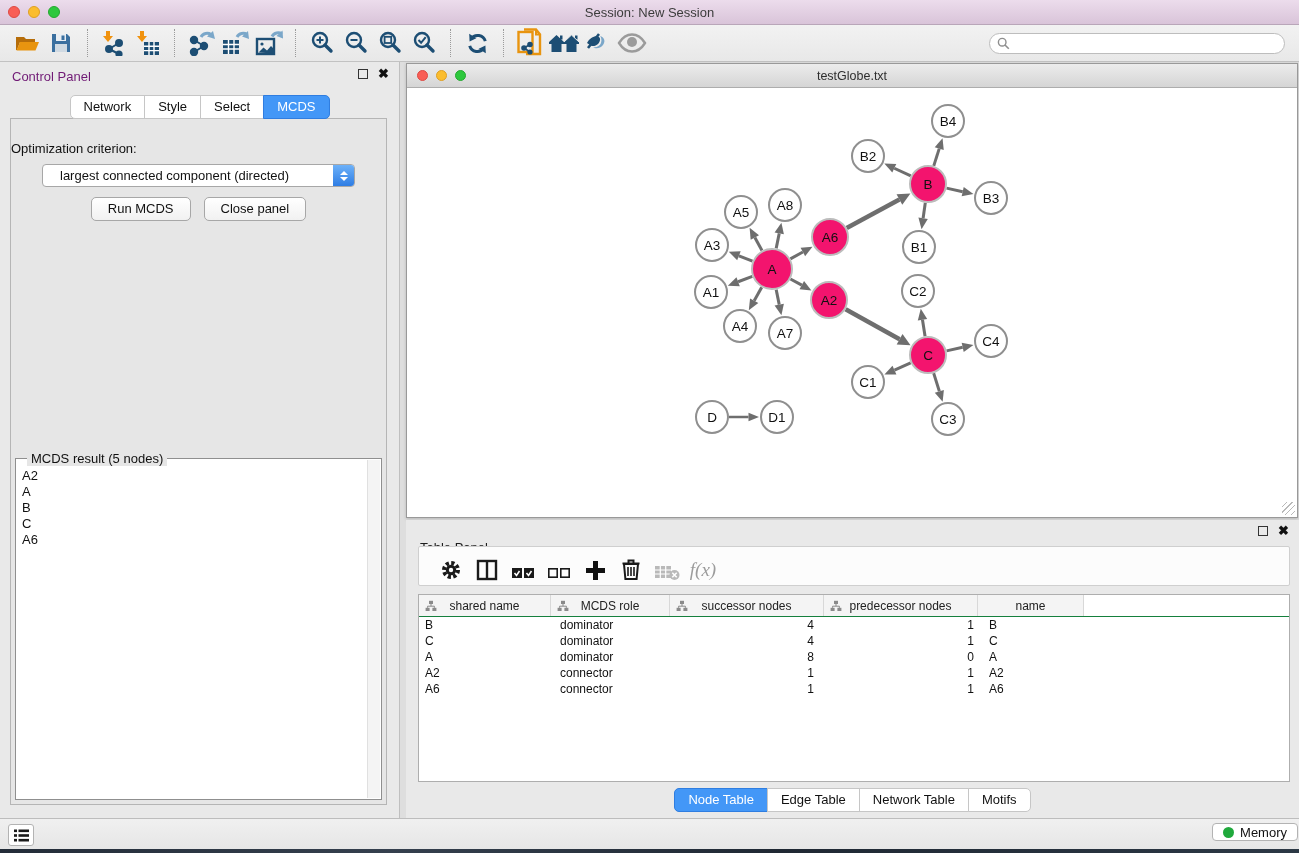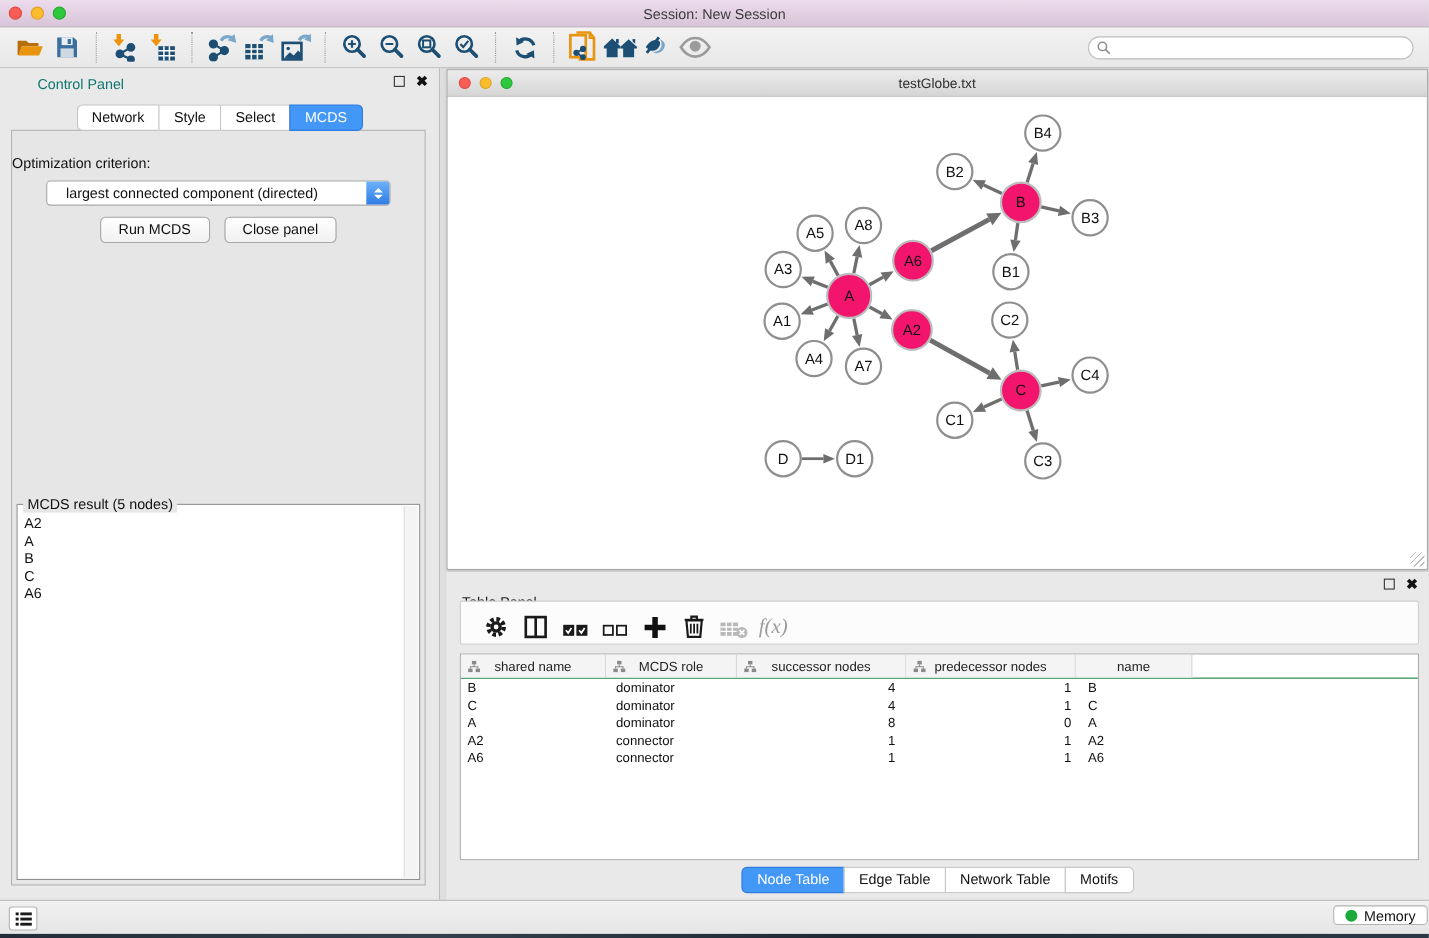--- a/index.html
+++ b/index.html
@@ -24,21 +24,21 @@
   .tbicon { width:34px; height:30px; display:flex; align-items:center; justify-content:center; flex:0 0 auto; }
   .tbicon svg { display:block; }
   .tbsep { width:1px; height:28px; border-left:1px dotted #9a9a9a; margin:0 9px; flex:0 0 auto; }
   .searchbox { margin-left:auto; margin-right:4px; position:relative; width:296px; height:21px; }
   .searchbox input { width:100%; height:100%; border:1px solid #bdbdbd; border-radius:11px; background:#fff; padding:0 8px 0 26px; font-size:12px; outline:none; }
   .searchbox .mag { position:absolute; left:8px; top:4px; }
 
   
   .control-panel { position:absolute; left:0; top:62px; width:400px; height:756px; background:#e9e9e9; border-right:1px solid #bfbfbf; }
   .cp-header { position:absolute; left:0; top:0; width:100%; height:28px; }
-  .cp-title { position:absolute; left:12px; top:7px; font-size:13px; color:#0f766e;margin-left:22px; }
+  .cp-title { position:absolute; left:12px; top:7px; font-size:13px; color:#701a75; }
   .panel-btns { position:absolute; right:10px; top:7px; display:flex; gap:10px; align-items:center; }
   .float-btn { width:10px; height:10px; border:1.6px solid #333; display:inline-block; }
   .close-btn { font-size:13px; font-weight:bold; color:#111; line-height:10px; }
 
   .cp-tabs { position:absolute; left:50%; transform:translateX(-50%); top:33px; display:flex; z-index:3; }
   .tab { background:#fff; border:1px solid #c6c6c6; padding:3px 13px 4px; font-size:13px; color:#111; margin-left:-1px; }
   .tab:first-child { border-radius:5px 0 0 5px; margin-left:0; }
   .tab:last-child { border-radius:0 5px 5px 0; }
   .tab.active { background:#4397f7; border-color:#2f7de0; color:#fff; }
 
@@ -47,21 +47,21 @@
   .dropdown { position:relative; margin:8px auto 0; width:313px; height:23px; background:#fff; border:1px solid #a7a7a7; border-radius:4px; }
   .dropdown .val { position:absolute; left:17px; top:3px; font-size:13px; color:#111; white-space:nowrap; }
   .dropdown .stepper { position:absolute; right:0px; top:0px; width:21px; height:21px; border-radius:0 3px 3px 0; background:linear-gradient(#6db1f9,#2e7de4); display:flex; flex-direction:column; align-items:center; justify-content:center; gap:2px; }
   .chev { width:0; height:0; border-left:4px solid transparent; border-right:4px solid transparent; }
   .chev.up { border-bottom:4px solid #fff; }
   .chev.down { border-top:4px solid #fff; }
   .btnrow { display:flex; justify-content:center; gap:13px; margin-top:10px; }
   .pushbtn { background:linear-gradient(#ffffff,#f1f1f1); border:1px solid #a7a7a7; border-radius:5px; padding:3px 16px 4px; font-size:13px; color:#111; }
 
   .result-box { position:absolute; left:4px; right:4px; top:339px; bottom:4px; border:1px solid #8f8f8f; background:#fff; }
-  .result-legend { position:absolute; top:-8px; left:5px; background:#e6e6e6; padding:0 4px; font-size:13px; color:#111; }
+  .result-legend { position:absolute; top:-8px; left:11px; background:#e6e6e6; padding:0 4px; font-size:13px; color:#111; }
   .result-list { position:absolute; left:1px; top:5px; bottom:1px; right:15px; overflow:hidden; padding:4px 0 0 5px; }
   .result-item { font-size:13px; line-height:16px; color:#111; }
   .result-scroll { position:absolute; right:1px; top:1px; bottom:1px; width:13px; background:#f4f4f4; border-left:1px solid #e0e0e0; }
 
   
   .network-window { position:absolute; left:406px; top:63px; width:892px; height:455px; background:#fff; border:1px solid #999; box-shadow:0 1px 3px rgba(0,0,0,.18); }
   .nw-titlebar { position:absolute; left:0; top:0; right:0; height:24px; background:linear-gradient(#ececec,#d5d5d5); border-bottom:1px solid #adadad; display:flex; align-items:center; justify-content:center; }
   .nw-titlebar .title { font-size:12.5px; color:#2e2e2e; }
   .nw-lights { position:absolute; left:10px; top:6px; display:flex; gap:8px; }
   .nw-canvas { position:absolute; left:0; top:24px; right:0; bottom:0; background:#fff; }

